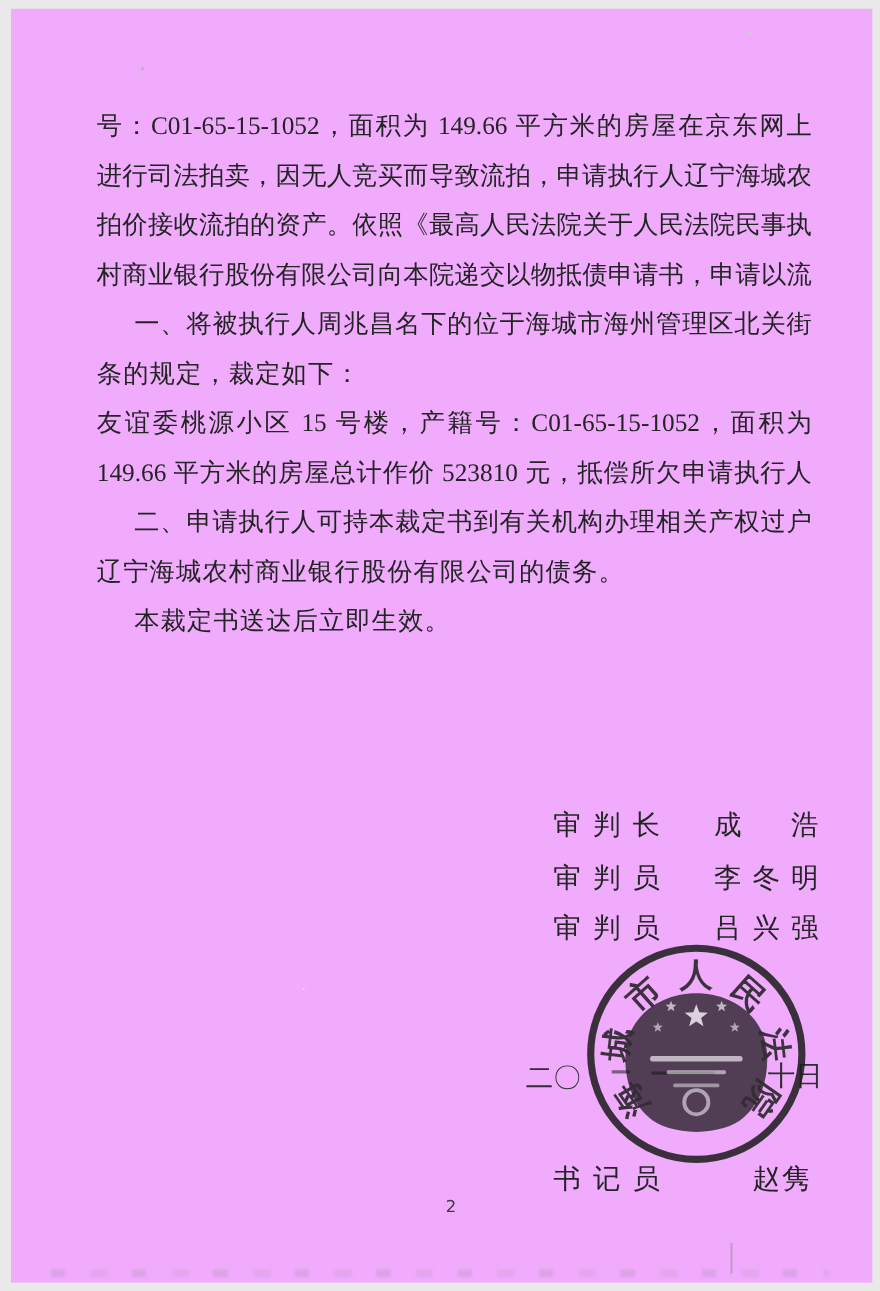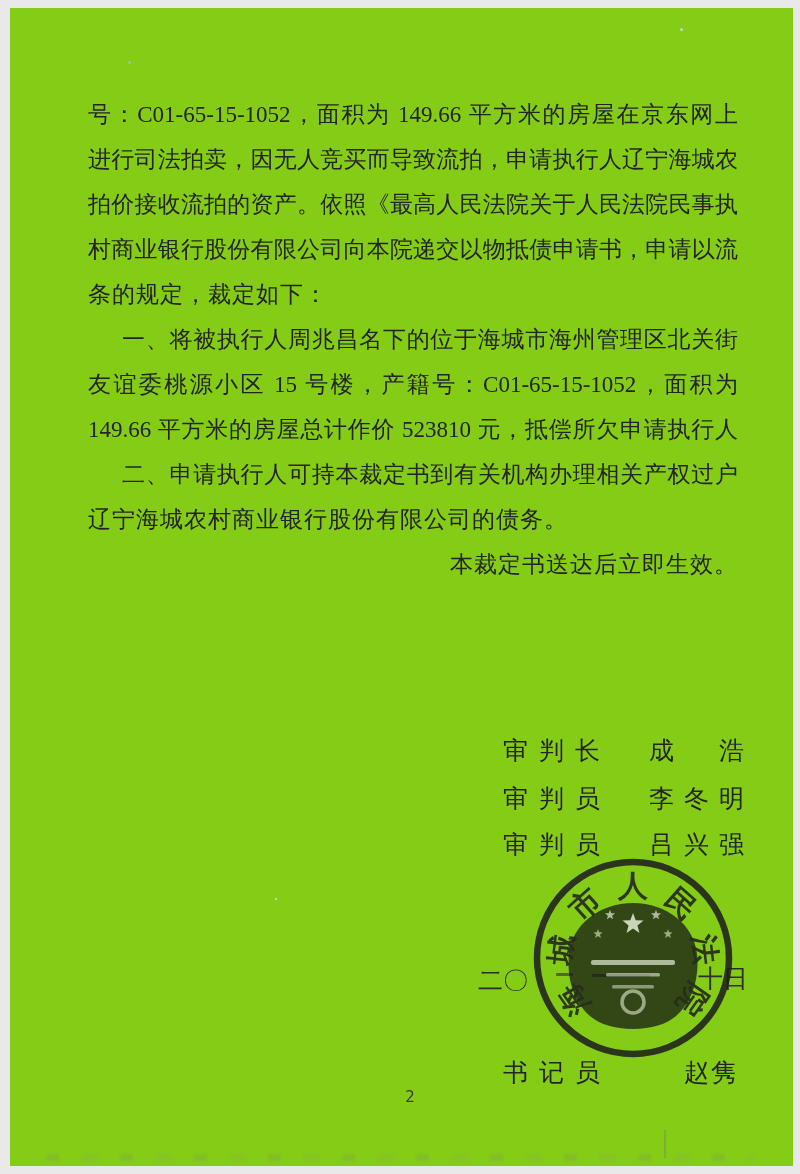--- a/index.html
+++ b/index.html
@@ -6,35 +6,35 @@
   body{
     width:800px;height:1174px;
     background:#e9e9e9;
     position:relative;
     overflow:hidden;
     font-family:"Liberation Serif","DejaVu Serif",serif;
   }
   .page{
     position:absolute;
     left:10px;top:8px;right:7px;bottom:8px;
-    background:#84cc16;
+    background:#f0abfc;
   }
   
   .body-text{
     position:absolute;left:78px;top:84px;width:650px;
     font-size:23px;line-height:45px;color:#242424;
   }
   .line{height:45px;letter-spacing:1px;white-space:nowrap;}
   .line.fill{
     white-space:normal;
     letter-spacing:0;
     text-align:justify;
     text-align-last:justify;
   }
-  .line.indent{text-indent:34px;text-align:right;}
+  .line.indent{text-indent:34px;}
   
   .sig-row{position:absolute;left:493px;font-size:25px;line-height:26px;color:#242424;}
   .spread{display:inline-flex;justify-content:space-between;vertical-align:top;}
   .sig-role{width:97px;}
   .sig-name{width:95px;margin-left:49px;}
   .clerk-name{width:52px;margin-left:84px;}
   
   .date-frag{position:absolute;font-size:25px;line-height:26px;color:#2e2e2e;}
   .date-left{left:468px;top:960px;width:49px;}
   .date-right{left:688px;top:958px;width:46px;}
@@ -64,22 +64,22 @@
 </head>
 <body>
 
 <div class="page">
 
   <div class="body-text">
     <div class="line fill">号：C01-65-15-1052，面积为 149.66 平方米的房屋在京东网上</div>
     <div class="line fill">进行司法拍卖，因无人竞买而导致流拍，申请执行人辽宁海城农</div>
     <div class="line fill">拍价接收流拍的资产。依照《最高人民法院关于人民法院民事执</div>
     <div class="line fill">村商业银行股份有限公司向本院递交以物抵债申请书，申请以流</div>
+    <div class="line fill indent">一、将被执行人周兆昌名下的位于海城市海州管理区北关街</div>
     <div class="line">条的规定，裁定如下：</div>
-    <div class="line fill indent">一、将被执行人周兆昌名下的位于海城市海州管理区北关街</div>
     <div class="line fill">友谊委桃源小区 15 号楼，产籍号：C01-65-15-1052，面积为</div>
     <div class="line fill">149.66 平方米的房屋总计作价 523810 元，抵偿所欠申请执行人</div>
     <div class="line fill indent">二、申请执行人可持本裁定书到有关机构办理相关产权过户</div>
     <div class="line">辽宁海城农村商业银行股份有限公司的债务。</div>
     <div class="line indent">本裁定书送达后立即生效。</div>
   </div>
 
   <div class="sig-row" style="top:730px;">
     <span class="spread sig-role">
         <span>审</span>

